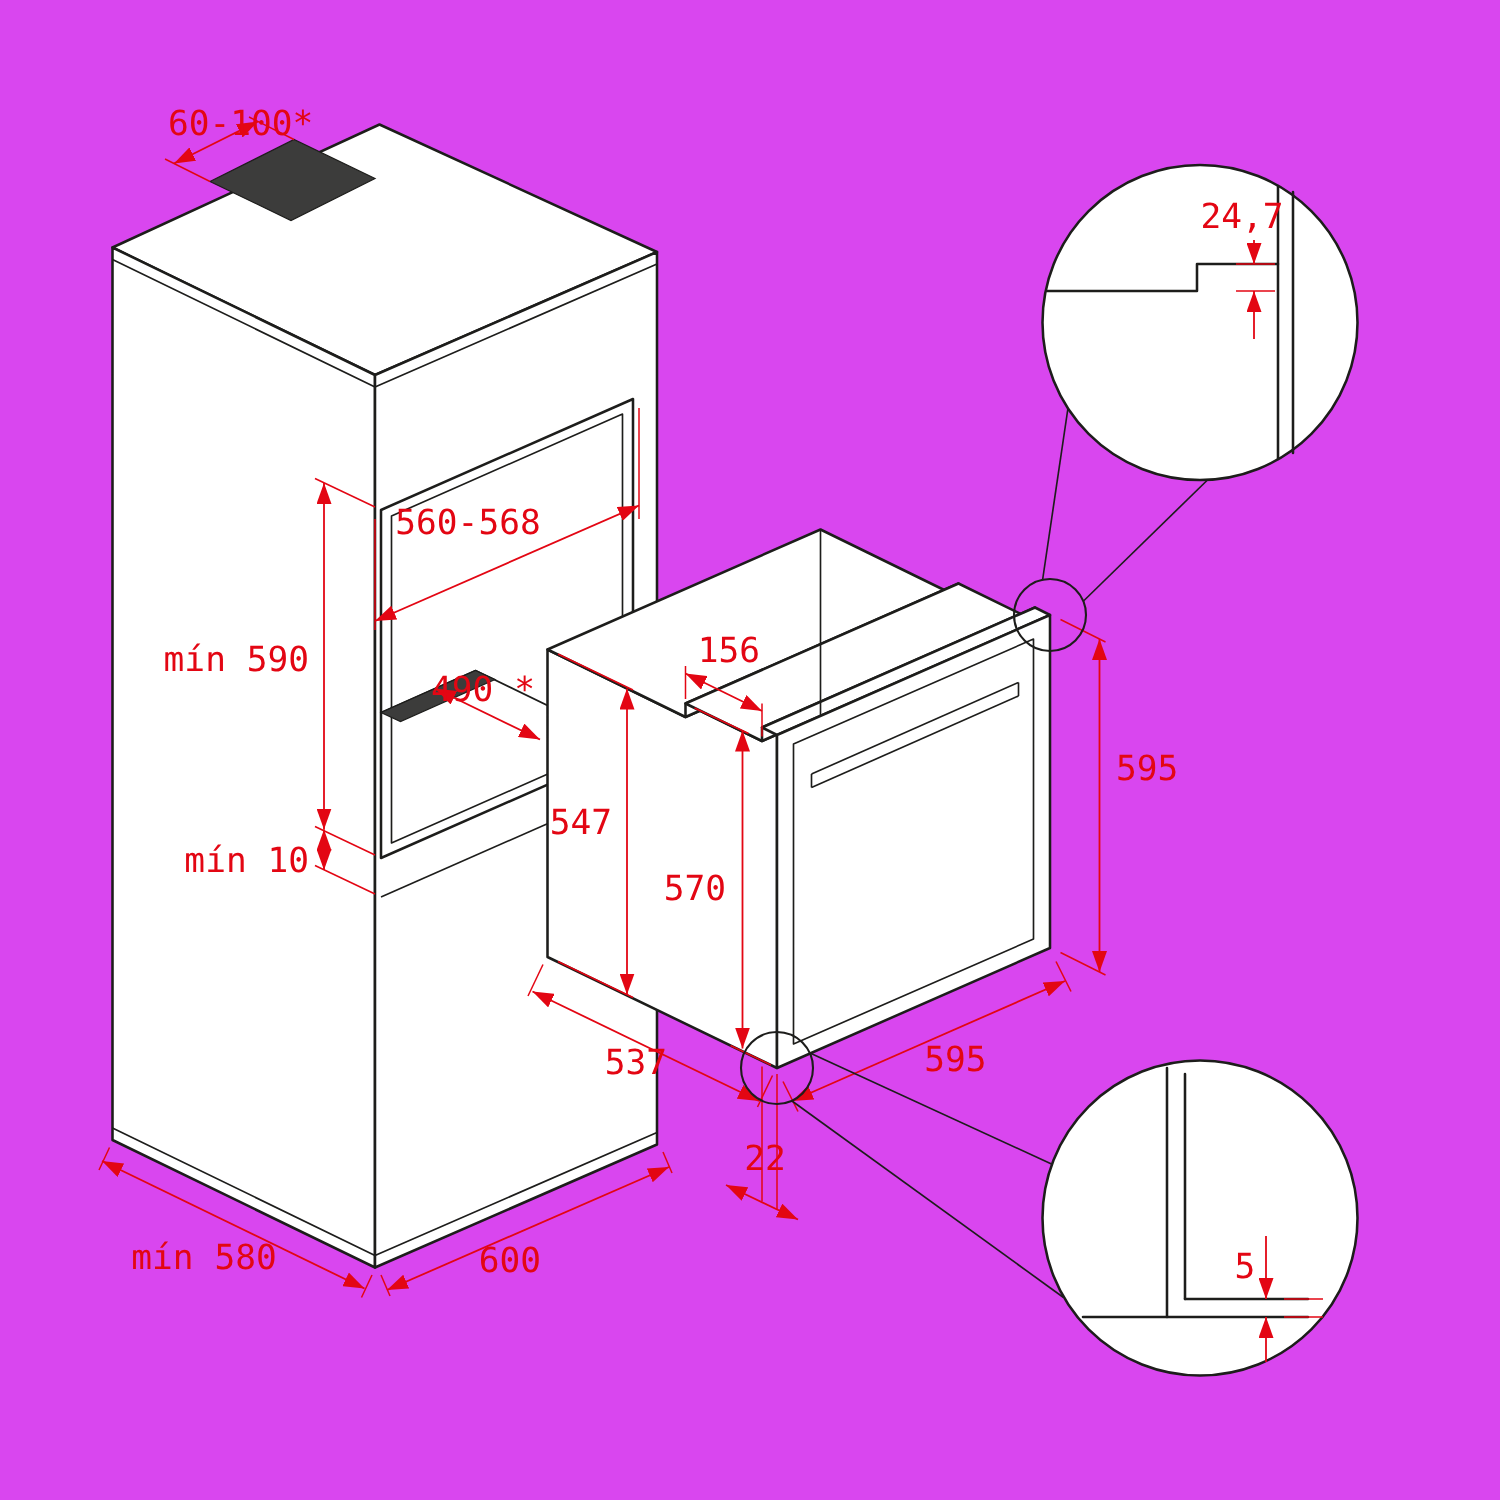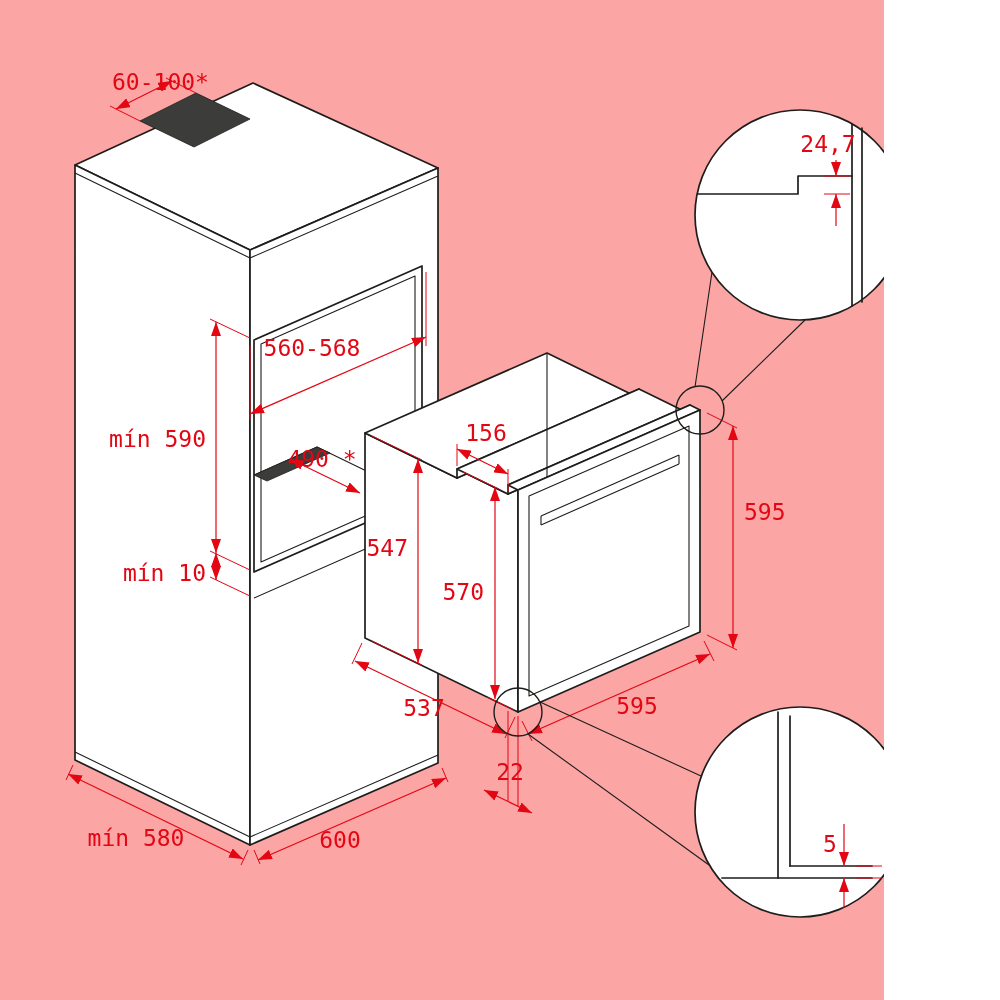--- a/index.html
+++ b/index.html
@@ -1,16 +1,16 @@
 <!DOCTYPE html>
 <html><head>
 <meta charset="utf-8">
 <style>
   html,body{margin:0;padding:0;background:#ffffff;}
-  .stage{width:884px;height:1000px;background:#fca5a5;position:relative;overflow:hidden;}
+  .stage{width:1000px;height:1000px;background:#d946ef;position:relative;overflow:hidden;}
   svg{display:block;}
   .face{fill:#ffffff;stroke:#1d1d1b;stroke-width:1.7;stroke-linejoin:round;}
   .ln{fill:none;stroke:#1d1d1b;stroke-width:1.7;stroke-linejoin:round;stroke-linecap:round;}
   .lnt{fill:none;stroke:#1d1d1b;stroke-width:1.1;stroke-linejoin:round;}
   .dk{fill:#3c3c3b;stroke:#1d1d1b;stroke-width:0.8;}
   .dim{fill:none;stroke:#e30613;stroke-width:1.2;}
   .ext{fill:none;stroke:#e30613;stroke-width:1;}
   .dar{marker-start:url(#arr);marker-end:url(#arr);}
   .dae{marker-end:url(#arr);}
   .dtxt{font-family:"DejaVu Sans Mono",monospace;font-size:23px;fill:#e30613;}

